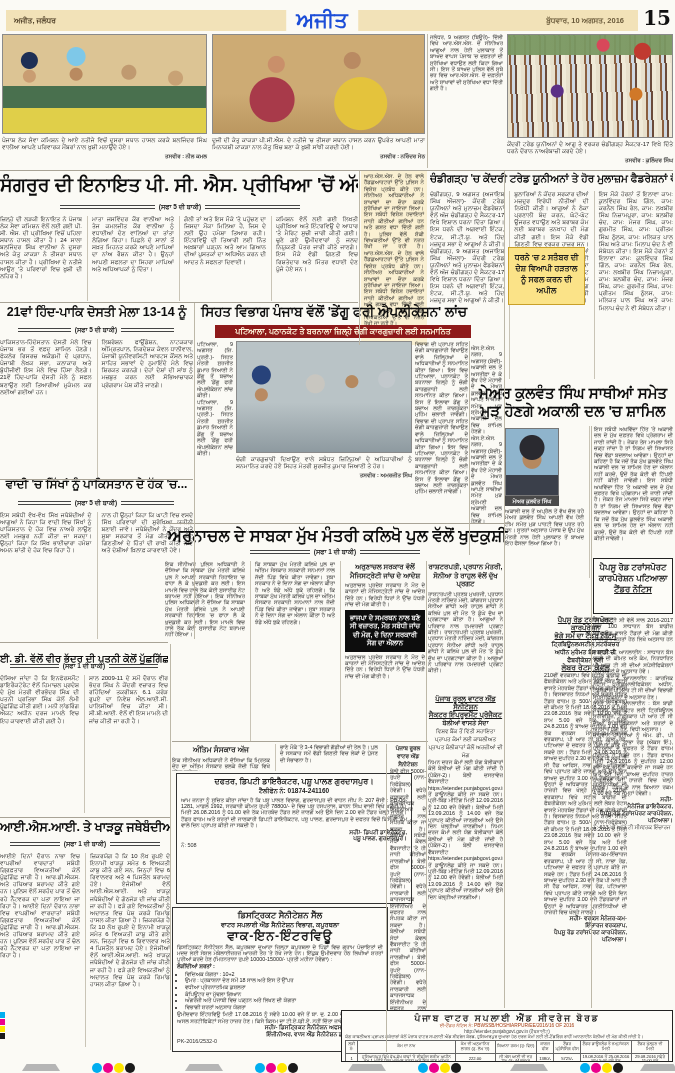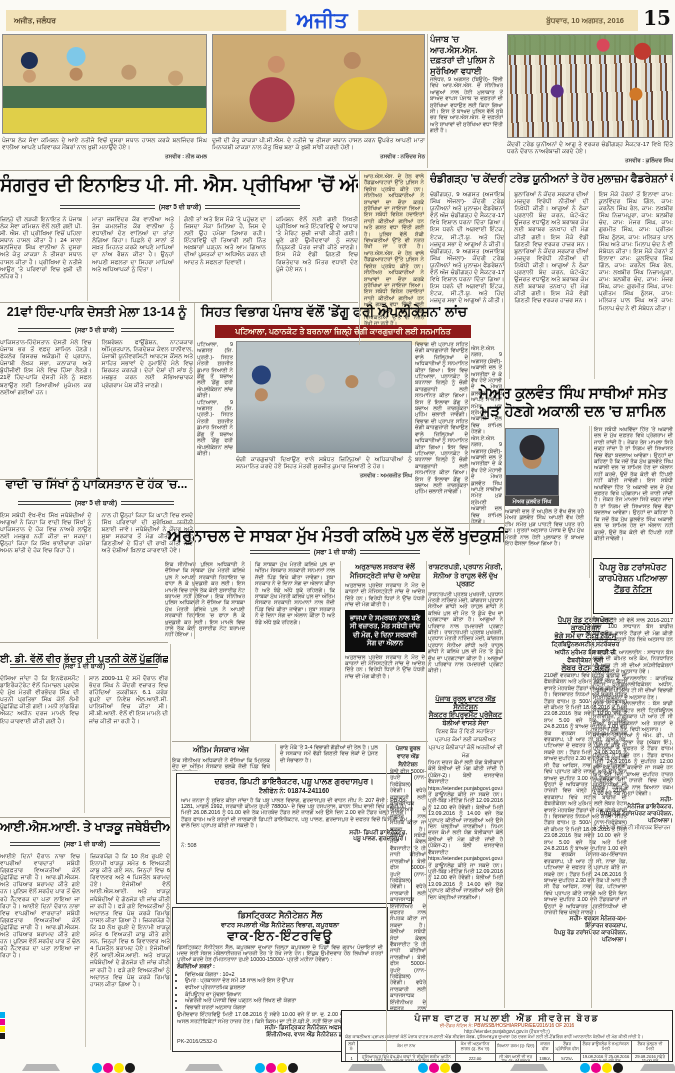--- a/index.html
+++ b/index.html
@@ -131,21 +131,20 @@
   <div class="abs" id="cap1">
     <div class="cap">ਪੰਜਾਬ ਲੋਕ ਸੇਵਾ ਕਮਿਸ਼ਨ ਦੇ ਆਏ ਨਤੀਜੇ ਵਿਚੋਂ ਦੂਸਰਾ ਸਥਾਨ ਹਾਸਲ ਕਰਕੇ ਬਲਜਿੰਦਰ ਸਿੰਘ ਵਾਲੀਆ ਆਪਣੇ ਪਰਿਵਾਰਕ ਮੈਂਬਰਾਂ ਨਾਲ ਖੁਸ਼ੀ ਮਨਾਉਂਦੇ ਹੋਏ।</div>
     <div class="credit">ਤਸਵੀਰ : ਨੀਲ ਕਮਲ</div>
   </div>
   <div class="abs ph" id="ph2"></div>
   <div class="abs" id="cap2">
     <div class="cap">ਦੂਜੀ ਦੀ ਕੇਤੂ ਕਾਕੜਾ ਪੀ.ਸੀ.ਐਸ. ਦੇ ਨਤੀਜੇ 'ਚ ਤੀਸਰਾ ਸਥਾਨ ਹਾਸਲ ਕਰਨ ਉਪਰੰਤ ਆਪਣੀ ਮਾਤਾ ਮਿਨਾਕਸ਼ੀ ਕਾਕੜਾ ਨਾਲ ਕੇਤੂ ਖਿੱਚ ਬਣਾ ਕੇ ਖੁਸ਼ੀ ਸਾਂਝੀ ਕਰਦੀ ਹੋਈ।</div>
     <div class="credit">ਤਸਵੀਰ : ਨਰਿੰਦਰ ਸੇਠ</div>
   </div>
   <div class="abs" id="rsscol">
-    <div id="rss-title">ਪੰਜਾਬ 'ਚ ਆਰ.ਐਸ.ਐਸ. ਦਫ਼ਤਰਾਂ ਦੀ ਪੁਲਿਸ ਨੇ ਸੁਰੱਖਿਆ ਵਧਾਈ</div>
     <span class="t sm">ਜਲੰਧਰ, 9 ਅਗਸਤ (ਬਿਊਰੋ)- ਦਿੱਲੀ ਵਿਖੇ ਆਰ.ਐਸ.ਐਸ. ਦੇ ਸੀਨੀਅਰ ਆਗੂਆਂ ਨਾਲ ਹੋਈ ਮੁਲਾਕਾਤ ਤੋਂ ਬਾਅਦ ਵਾਪਸ ਪੰਜਾਬ 'ਚ ਦਫ਼ਤਰਾਂ ਦੀ ਸੁਰੱਖਿਆ ਵਧਾਉਣ ਲਈ ਕਿਹਾ ਗਿਆ ਸੀ। ਇਸ ਤੋਂ ਬਾਅਦ ਪੁਲਿਸ ਵੱਲੋਂ ਸੂਬੇ ਭਰ ਵਿਚ ਆਰ.ਐਸ.ਐਸ. ਦੇ ਦਫ਼ਤਰਾਂ ਅਤੇ ਸ਼ਾਖਾਵਾਂ ਦੀ ਸੁਰੱਖਿਆ ਵਧਾ ਦਿੱਤੀ ਗਈ ਹੈ।</span>
   </div>
   <div class="abs ph" id="ph3"></div>
   <div class="abs" id="cap3">
     <div class="cap">ਕੇਂਦਰੀ ਟਰੇਡ ਯੂਨੀਅਨਾਂ ਦੇ ਆਗੂ ਤੇ ਵਰਕਰ ਚੰਡੀਗੜ੍ਹ ਸੈਕਟਰ-17 ਵਿਖੇ ਦਿੱਤੇ ਧਰਨੇ ਦੌਰਾਨ ਨਾਅਰੇਬਾਜ਼ੀ ਕਰਦੇ ਹੋਏ।</div>
     <div class="credit">ਤਸਵੀਰ : ਕੁਲਿੰਦਰ ਸਿੰਘ</div>
   </div>
 
   <div class="abs hl" id="sg-hl" style="left:0;top:174px;width:358px;font-size:19px;">ਸੰਗਰੂਰ ਦੀ ਇਨਾਇਤ ਪੀ. ਸੀ. ਐਸ. ਪ੍ਰੀਖਿਆ 'ਚੋਂ ਅੱਵਲ</div>
   <div class="abs pill" id="sg-pill" style="left:60px;top:203px;width:240px;">
@@ -175,20 +174,21 @@
     <div class="col">
         <span class="t">ਚੰਡੀਗੜ੍ਹ, 9 ਅਗਸਤ (ਅਜਾਇਬ ਸਿੰਘ ਔਜਲਾ)- ਕੇਂਦਰੀ ਟਰੇਡ ਯੂਨੀਅਨਾਂ ਅਤੇ ਮੁਲਾਜ਼ਮ ਫੈਡਰੇਸ਼ਨਾਂ ਵੱਲੋਂ ਅੱਜ ਚੰਡੀਗੜ੍ਹ ਦੇ ਸੈਕਟਰ-17 ਵਿਖੇ ਵਿਸ਼ਾਲ ਧਰਨਾ ਦਿੱਤਾ ਗਿਆ। ਇਸ ਧਰਨੇ ਦੀ ਅਗਵਾਈ ਇੰਟਕ, ਏਟਕ, ਸੀ.ਟੀ.ਯੂ. ਅਤੇ ਹਿੰਦ ਮਜ਼ਦੂਰ ਸਭਾ ਦੇ ਆਗੂਆਂ ਨੇ ਕੀਤੀ। ਚੰਡੀਗੜ੍ਹ, 9 ਅਗਸਤ (ਅਜਾਇਬ ਸਿੰਘ ਔਜਲਾ)- ਕੇਂਦਰੀ ਟਰੇਡ ਯੂਨੀਅਨਾਂ ਅਤੇ ਮੁਲਾਜ਼ਮ ਫੈਡਰੇਸ਼ਨਾਂ ਵੱਲੋਂ ਅੱਜ ਚੰਡੀਗੜ੍ਹ ਦੇ ਸੈਕਟਰ-17 ਵਿਖੇ ਵਿਸ਼ਾਲ ਧਰਨਾ ਦਿੱਤਾ ਗਿਆ। ਇਸ ਧਰਨੇ ਦੀ ਅਗਵਾਈ ਇੰਟਕ, ਏਟਕ, ਸੀ.ਟੀ.ਯੂ. ਅਤੇ ਹਿੰਦ ਮਜ਼ਦੂਰ ਸਭਾ ਦੇ ਆਗੂਆਂ ਨੇ ਕੀਤੀ।</span>
       </div>
     <div class="col">
         <span class="t">ਬੁਲਾਰਿਆਂ ਨੇ ਕੇਂਦਰ ਸਰਕਾਰ ਦੀਆਂ ਮਜ਼ਦੂਰ ਵਿਰੋਧੀ ਨੀਤੀਆਂ ਦੀ ਨਿਖੇਧੀ ਕੀਤੀ। ਆਗੂਆਂ ਨੇ ਠੇਕਾ ਪ੍ਰਣਾਲੀ ਬੰਦ ਕਰਨ, ਘੱਟੋ-ਘੱਟ ਉਜਰਤ ਵਧਾਉਣ ਅਤੇ ਬਰਾਬਰ ਕੰਮ ਲਈ ਬਰਾਬਰ ਤਨਖਾਹ ਦੀ ਮੰਗ ਕੀਤੀ ਗਈ। ਇਸ ਮੌਕੇ ਵੱਡੀ ਗਿਣਤੀ ਵਿਚ ਵਰਕਰ ਹਾਜ਼ਰ ਸਨ। ਬੁਲਾਰਿਆਂ ਨੇ ਕੇਂਦਰ ਸਰਕਾਰ ਦੀਆਂ ਮਜ਼ਦੂਰ ਵਿਰੋਧੀ ਨੀਤੀਆਂ ਦੀ ਨਿਖੇਧੀ ਕੀਤੀ। ਆਗੂਆਂ ਨੇ ਠੇਕਾ ਪ੍ਰਣਾਲੀ ਬੰਦ ਕਰਨ, ਘੱਟੋ-ਘੱਟ ਉਜਰਤ ਵਧਾਉਣ ਅਤੇ ਬਰਾਬਰ ਕੰਮ ਲਈ ਬਰਾਬਰ ਤਨਖਾਹ ਦੀ ਮੰਗ ਕੀਤੀ ਗਈ। ਇਸ ਮੌਕੇ ਵੱਡੀ ਗਿਣਤੀ ਵਿਚ ਵਰਕਰ ਹਾਜ਼ਰ ਸਨ।</span>
       </div>
     <div class="col">
         <span class="t">ਇਸ ਮੌਕੇ ਹੋਰਨਾਂ ਤੋਂ ਇਲਾਵਾ ਕਾਮ: ਕੁਲਵਿੰਦਰ ਸਿੰਘ ਗਿੱਲ, ਕਾਮ: ਕਰਨੈਲ ਸਿੰਘ ਰੇਲ, ਕਾਮ: ਲਖਬੀਰ ਸਿੰਘ ਨਿਜ਼ਾਮਪੁਰਾ, ਕਾਮ: ਬਲਬੀਰ ਚੰਦ, ਕਾਮ: ਮੇਜਰ ਸਿੰਘ, ਕਾਮ: ਗੁਰਮੀਤ ਸਿੰਘ, ਕਾਮ: ਪ੍ਰੀਤਮ ਸਿੰਘ ਠੁੱਲਸ, ਕਾਮ: ਮਲਿਕਤ ਪਾਲ ਸਿੰਘ ਅਤੇ ਕਾਮ: ਮਿਲਾਪ ਚੰਦ ਨੇ ਵੀ ਸੰਬੋਧਨ ਕੀਤਾ। ਇਸ ਮੌਕੇ ਹੋਰਨਾਂ ਤੋਂ ਇਲਾਵਾ ਕਾਮ: ਕੁਲਵਿੰਦਰ ਸਿੰਘ ਗਿੱਲ, ਕਾਮ: ਕਰਨੈਲ ਸਿੰਘ ਰੇਲ, ਕਾਮ: ਲਖਬੀਰ ਸਿੰਘ ਨਿਜ਼ਾਮਪੁਰਾ, ਕਾਮ: ਬਲਬੀਰ ਚੰਦ, ਕਾਮ: ਮੇਜਰ ਸਿੰਘ, ਕਾਮ: ਗੁਰਮੀਤ ਸਿੰਘ, ਕਾਮ: ਪ੍ਰੀਤਮ ਸਿੰਘ ਠੁੱਲਸ, ਕਾਮ: ਮਲਿਕਤ ਪਾਲ ਸਿੰਘ ਅਤੇ ਕਾਮ: ਮਿਲਾਪ ਚੰਦ ਨੇ ਵੀ ਸੰਬੋਧਨ ਕੀਤਾ।</span>
       </div>
   </div>
+  <div class="abs" id="appeal">ਧਰਨੇ 'ਚ 2 ਸਤੰਬਰ ਦੀ ਦੇਸ਼ ਵਿਆਪੀ ਹੜਤਾਲ ਨੂੰ ਸਫਲ ਕਰਨ ਦੀ ਅਪੀਲ</div>
 
   <div class="abs hl" id="hp-hl" style="left:0;top:305px;width:193px;font-size:12.5px;">21ਵਾਂ ਹਿੰਦ-ਪਾਕਿ ਦੋਸਤੀ ਮੇਲਾ 13-14 ਨੂੰ</div>
   <div class="abs pill" style="left:18px;top:326px;width:156px;">
     <span>(ਸਫਾ 5 ਦੀ ਬਾਕੀ)</span>
   </div>
   <div class="abs cols" style="left:0;top:339px;width:193px;height:138px;">
     <div class="col">
         <span class="t">ਪਾਕਿਸਤਾਨ-ਹਿੰਦੋਸਤਾਨ ਦੋਸਤੀ ਮੇਲੇ ਵਿਚ ਪੰਜਾਬ ਭਰ ਤੋਂ ਵਫ਼ਦ ਸ਼ਾਮਿਲ ਹੋਣਗੇ। ਫੋਕਲੋਰ ਰਿਸਰਚ ਅਕੈਡਮੀ ਦੇ ਪ੍ਰਧਾਨ, ਪੰਜਾਬੀ ਲੇਖਕ ਸਭਾ, ਕਲਾਕਾਰ ਅਤੇ ਬੁੱਧੀਜੀਵੀ ਇਸ ਮੇਲੇ ਵਿਚ ਹਿੱਸਾ ਲੈਣਗੇ। 21ਵੇਂ ਹਿੰਦ-ਪਾਕਿ ਦੋਸਤੀ ਮੇਲੇ ਨੂੰ ਸਫਲ ਬਣਾਉਣ ਲਈ ਤਿਆਰੀਆਂ ਮੁਕੰਮਲ ਕਰ ਲਈਆਂ ਗਈਆਂ ਹਨ।</span>
       </div>
     <div class="col">

